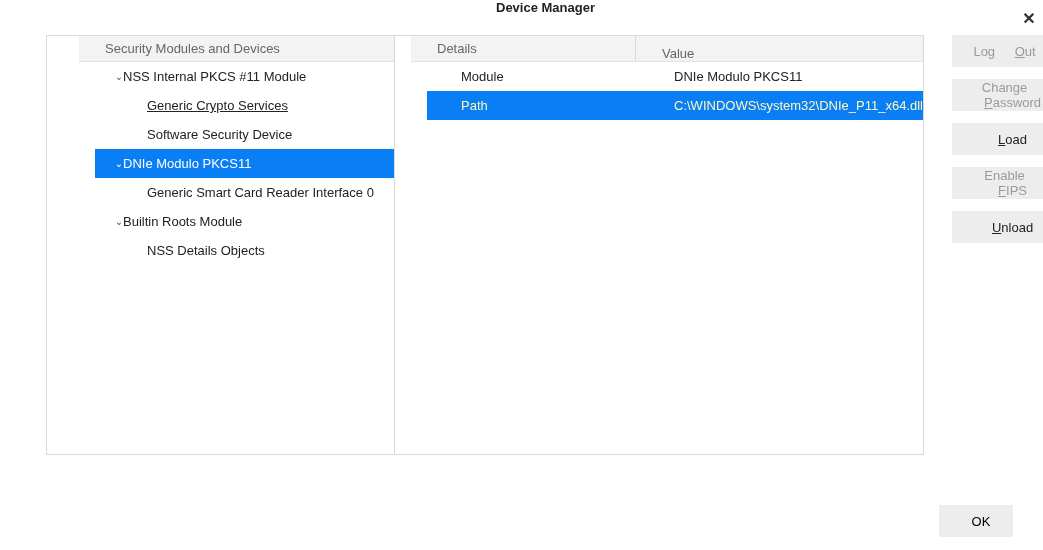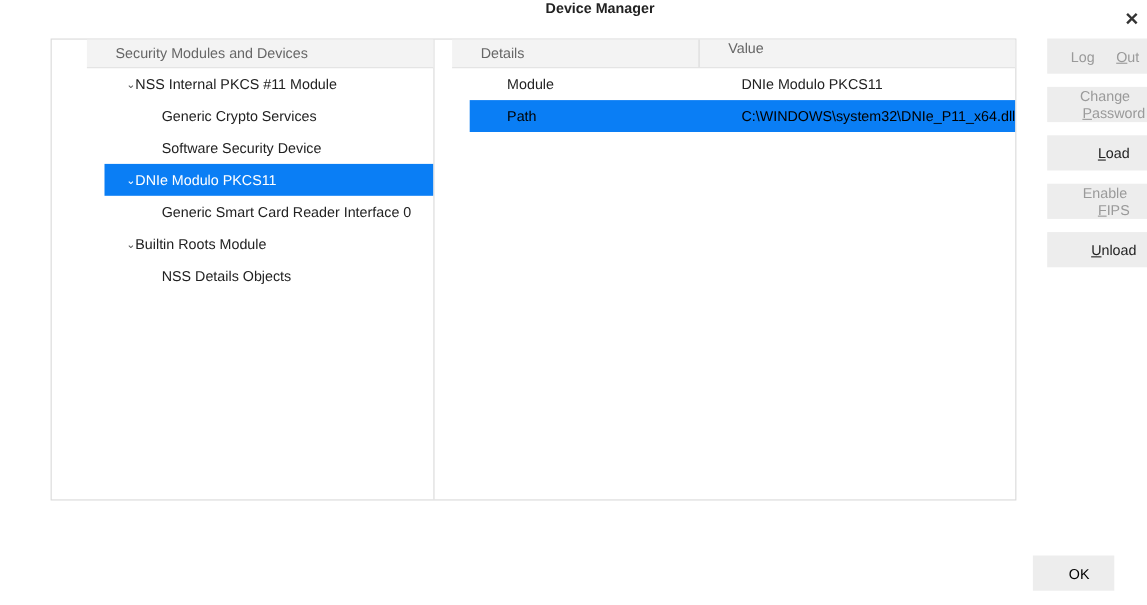--- a/index.html
+++ b/index.html
@@ -77,21 +77,21 @@
     border-right: 1px solid #d9d9d9;
     height: 100%;
     display: flex;
     align-items: center;
   }
   .col-value {
     flex: 1;
     padding-left: 10px;
     height: 100%;
     display: flex;
-    align-items: flex-start;
+    align-items: flex-end;
   }
   .tree-body, .details-body {
     flex: 1;
     overflow: auto;
   }
   .tree-row {
     display: flex;
     align-items: center;
     height: 29px;
     cursor: default;
@@ -120,21 +120,21 @@
     width: 225px;
     padding-left: 18px;
   }
   .detail-row .dcell-v {
     flex: 1;
     padding-left: 6px;
     white-space: nowrap;
     overflow: hidden;
   }
   .detail-row.selected .dcell-k,
-  .detail-row.selected .dcell-v { color: #000000; }
+  .detail-row.selected .dcell-v { color: #fef9c3; }
   .sidebtns {
     width: 120px;
     display: flex;
     flex-direction: column;
     gap: 12px;
   }
   button.side {
     height: 32px;
     background: #ededed;
     border: none;
@@ -179,21 +179,21 @@
         <div class="header-row">
           <span>Security Modules and Devices</span>
         </div>
         <div class="tree-body" id="tree-body">
             <div class="tree-row ind-0">
               <span class="twisty">⌄</span>
               <span style="padding-left: 4px;">NSS Internal PKCS #11 Module</span>
             </div>
             <div class="tree-row ind-1">
               <span class="twisty empty">⌄</span>
-              <span style="padding-left: 4px;">Generic Crypto Services</span>
+              <span style="padding-left: 4px; text-decoration: underline;">Generic Crypto Services</span>
             </div>
             <div class="tree-row ind-1">
               <span class="twisty empty">⌄</span>
               <span style="padding-left: 4px;">Software Security Device</span>
             </div>
             <div class="tree-row ind-0 selected">
               <span class="twisty">⌄</span>
               <span style="padding-left: 4px;">DNIe Modulo PKCS11</span>
             </div>
             <div class="tree-row ind-1">

